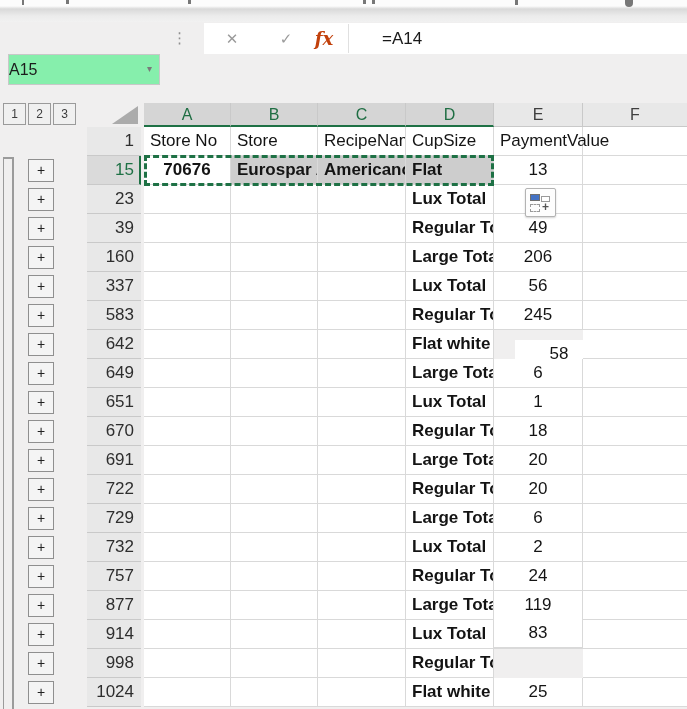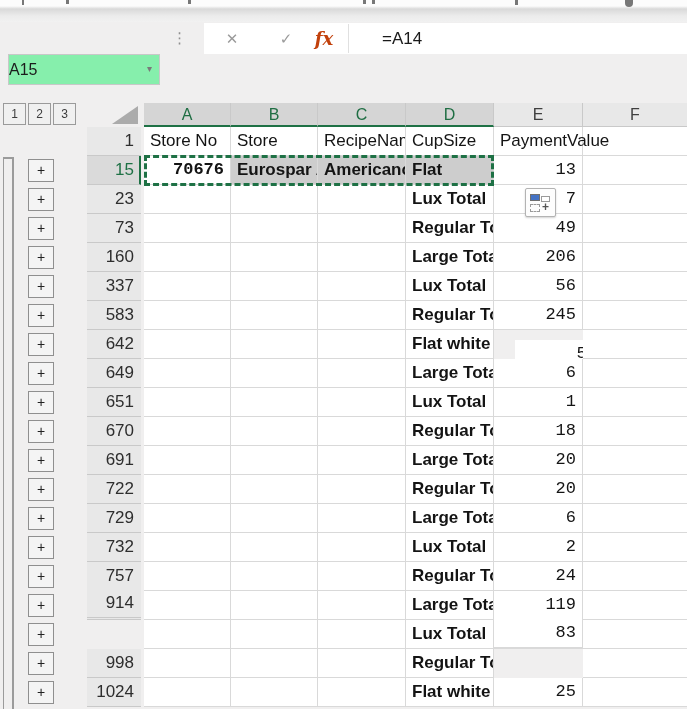--- a/index.html
+++ b/index.html
@@ -49,21 +49,21 @@
     padding-right:7px;font-size:17px;color:#2e2e2e;line-height:27px;}
   .rowhead.sel{background:#dadada;color:var(--accent_green,#1e7145);
     border-right:2px solid var(--accent_green,#1e7145);padding-right:5px;}
   .plus-btn{position:absolute;left:28px;width:26px;height:23px;box-sizing:border-box;
     background:#f4f4f4;border:1px solid #8f8f8f;text-align:center;line-height:20px;
     font-size:14px;color:#222;}
   .cell{position:absolute;height:29px;box-sizing:border-box;background:#fff;
     border-right:1px solid var(--gridline,#d9d9d9);border-bottom:1px solid var(--gridline,#d9d9d9);
     font-size:17px;color:#141414;line-height:27px;padding:0 6px;
     white-space:nowrap;overflow:hidden;}
-  .cell.right{text-align:right;font-family:Liberation Mono, monospace;}
+  .cell.right{text-align:center;}
   .cell.bold{font-weight:bold;}
   .cell.selfill{background:var(--selection_fill,#cdcdcd);}
   .cell.no-clip{overflow:visible;z-index:2;}
   
   .bracket-line{position:absolute;background:#9b9b9b;}
   
   .marquee{position:absolute;left:144px;top:155px;width:350px;height:31px;box-sizing:border-box;
     border:3px dashed var(--accent_green,#1e7145);pointer-events:none;}
   
   .paste-btn{position:absolute;left:525px;top:188px;width:31px;height:29px;background:#fdfdfd;
@@ -138,21 +138,21 @@
       <div class="cell right" style="left: 494px; top: 156px; width: 89px;">13</div>
       <div class="cell" style="left: 583px; top: 156px; width: 104px; border-right: none;"></div>
       <div class="rowhead" style="top: 185px;">23</div>
       <div class="plus-btn" style="top: 188px;">+</div>
       <div class="cell right" style="left: 144px; top: 185px; width: 87px;"></div>
       <div class="cell" style="left: 231px; top: 185px; width: 87px;"></div>
       <div class="cell" style="left: 318px; top: 185px; width: 88px;"></div>
       <div class="cell bold" style="left: 406px; top: 185px; width: 88px;">Lux Total</div>
       <div class="cell right" style="left: 494px; top: 185px; width: 89px;">7</div>
       <div class="cell" style="left: 583px; top: 185px; width: 104px; border-right: none;"></div>
-      <div class="rowhead" style="top: 214px;">73</div>
+      <div class="rowhead" style="top: 214px;">39</div>
       <div class="plus-btn" style="top: 217px;">+</div>
       <div class="cell right" style="left: 144px; top: 214px; width: 87px;"></div>
       <div class="cell" style="left: 231px; top: 214px; width: 87px;"></div>
       <div class="cell" style="left: 318px; top: 214px; width: 88px;"></div>
       <div class="cell bold" style="left: 406px; top: 214px; width: 88px;">Regular To</div>
       <div class="cell right" style="left: 494px; top: 214px; width: 89px;">49</div>
       <div class="cell" style="left: 583px; top: 214px; width: 104px; border-right: none;"></div>
       <div class="rowhead" style="top: 243px;">160</div>
       <div class="plus-btn" style="top: 246px;">+</div>
       <div class="cell right" style="left: 144px; top: 243px; width: 87px;"></div>
@@ -250,21 +250,21 @@
       <div class="cell right" style="left: 494px; top: 562px; width: 89px;">24</div>
       <div class="cell" style="left: 583px; top: 562px; width: 104px; border-right: none;"></div>
       <div class="rowhead" style="top: 591px;">877</div>
       <div class="plus-btn" style="top: 594px;">+</div>
       <div class="cell right" style="left: 144px; top: 591px; width: 87px;"></div>
       <div class="cell" style="left: 231px; top: 591px; width: 87px;"></div>
       <div class="cell" style="left: 318px; top: 591px; width: 88px;"></div>
       <div class="cell bold" style="left: 406px; top: 591px; width: 88px;">Large Tota</div>
       <div class="cell right" style="left: 494px; top: 591px; width: 89px;">119</div>
       <div class="cell" style="left: 583px; top: 591px; width: 104px; border-right: none;"></div>
-      <div class="rowhead" style="top: 589px;">914</div>
+      <div class="rowhead" style="top: 620px;">914</div>
       <div class="plus-btn" style="top: 623px;">+</div>
       <div class="cell right" style="left: 144px; top: 620px; width: 87px;"></div>
       <div class="cell" style="left: 231px; top: 620px; width: 87px;"></div>
       <div class="cell" style="left: 318px; top: 620px; width: 88px;"></div>
       <div class="cell bold" style="left: 406px; top: 620px; width: 88px;">Lux Total</div>
       <div class="cell right" style="left: 494px; top: 620px; width: 89px;">36</div>
       <div class="cell" style="left: 583px; top: 620px; width: 104px; border-right: none;"></div>
       <div class="rowhead" style="top: 649px;">998</div>
       <div class="plus-btn" style="top: 652px;">+</div>
       <div class="cell right" style="left: 144px; top: 649px; width: 87px;"></div>

